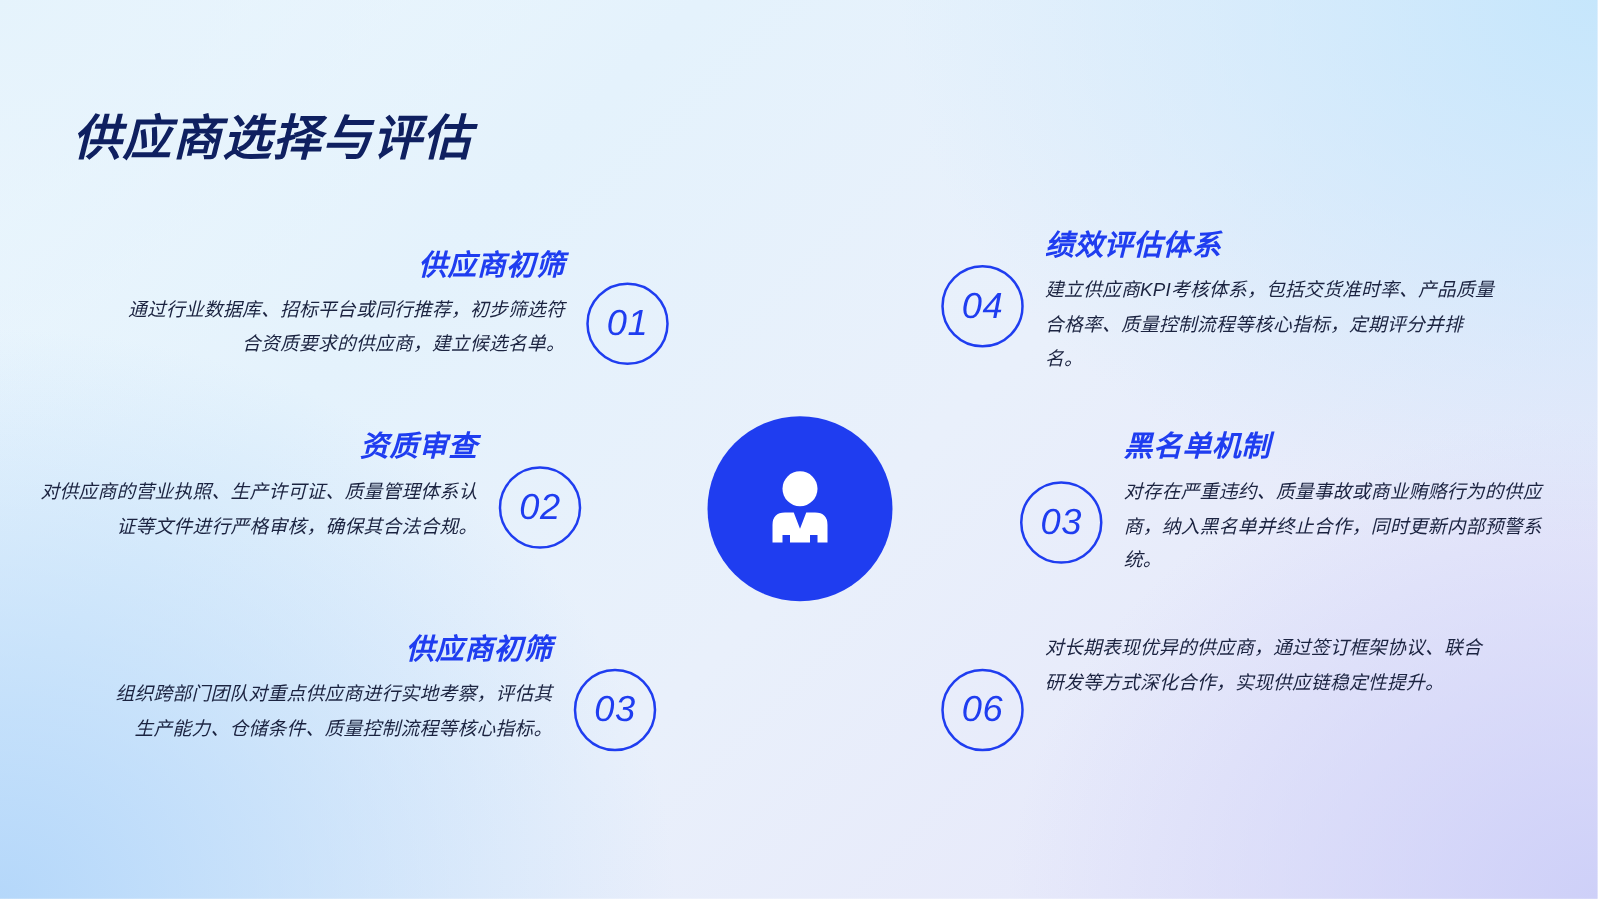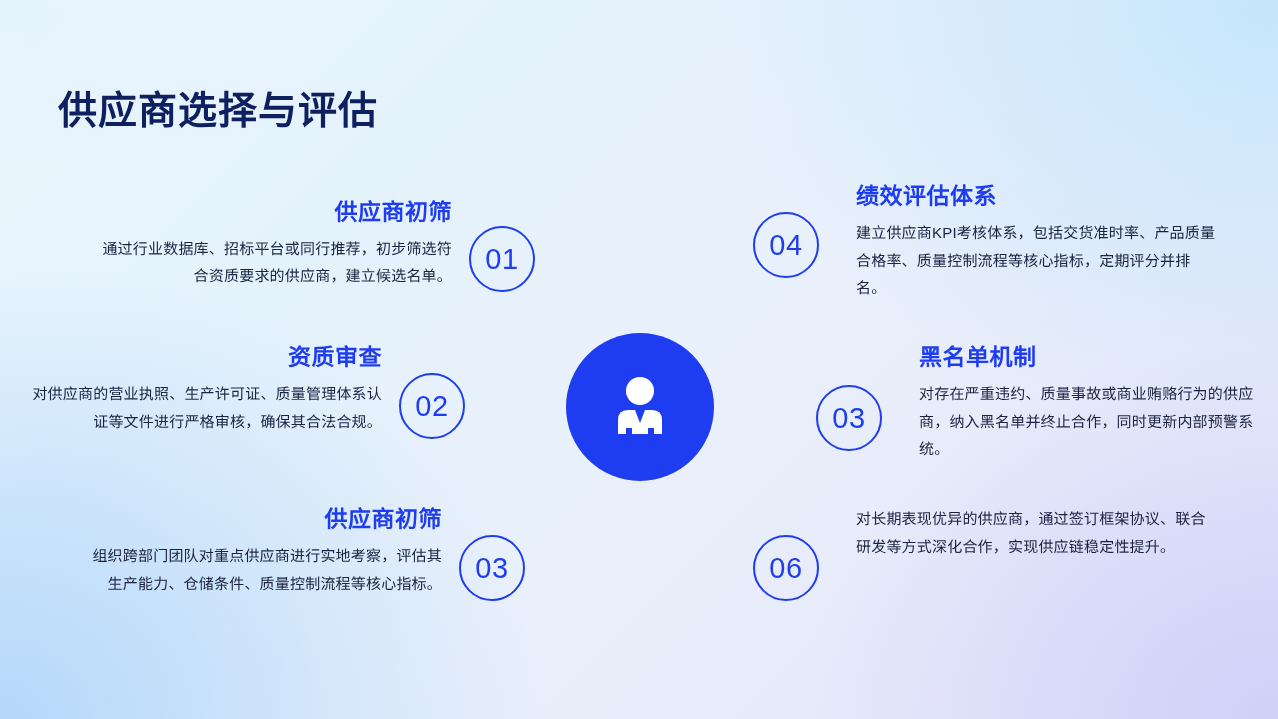--- a/index.html
+++ b/index.html
@@ -18,20 +18,21 @@
     position: relative;
     width: 1278px;
     height: 719px;
     overflow: hidden;
     background:
       radial-gradient(ellipse 900px 700px at 100% 0%,   rgba(196,230,252,0.95) 0%, rgba(196,230,252,0) 62%),
       radial-gradient(ellipse 900px 760px at 0% 100%,   rgba(178,214,250,0.95) 0%, rgba(178,214,250,0) 60%),
       radial-gradient(ellipse 760px 620px at 100% 100%, rgba(204,206,248,0.92) 0%, rgba(204,206,248,0) 62%),
       radial-gradient(ellipse 860px 640px at 0% 0%,     rgba(229,243,252,0.98) 0%, rgba(229,243,252,0) 60%),
       linear-gradient(135deg, #eef7fd 0%, #e4f2fc 28%, #e9f0fb 55%, #e7e9fa 80%, #e6e6fa 100%);
+    font-style: italic;
   }
 
   
   .page-title {
     position: absolute;
     left: 58px;
     top: 53px;
     font-size: 39px;
     font-weight: bold;
     letter-spacing: 1px;
@@ -54,21 +55,21 @@
   }
   .center-circle svg { display: block; }
 
   
   .item {
     position: absolute;
     display: flex;
     align-items: flex-start;
   }
   .item.left  { flex-direction: row; }
-  .item.right { flex-direction: row-reverse; gap: 20px; }
+  .item.right { flex-direction: row-reverse; }
 
   .num-circle {
     flex: 0 0 auto;
     width: 66px;
     height: 66px;
     border-radius: 50%;
     border: 2px solid #1f3df0;
     box-sizing: border-box;
     color: #1f3df0;
     font-size: 29px;

